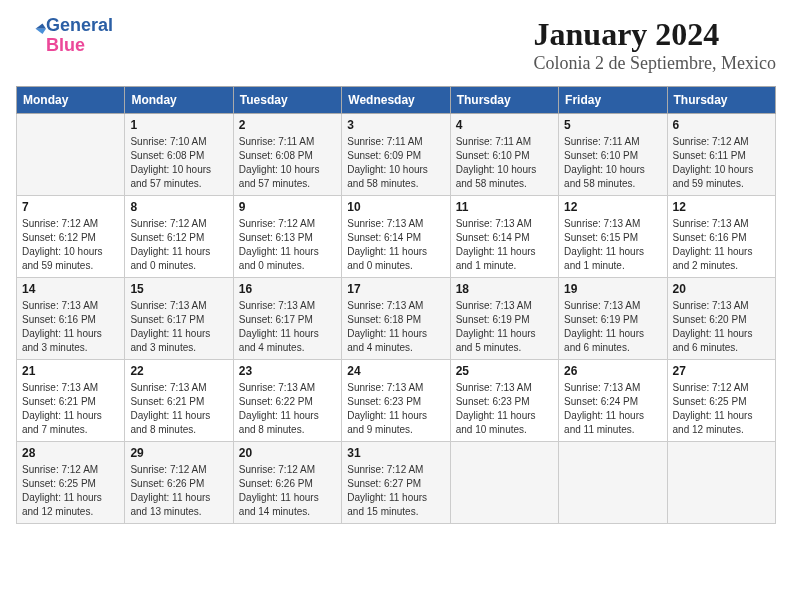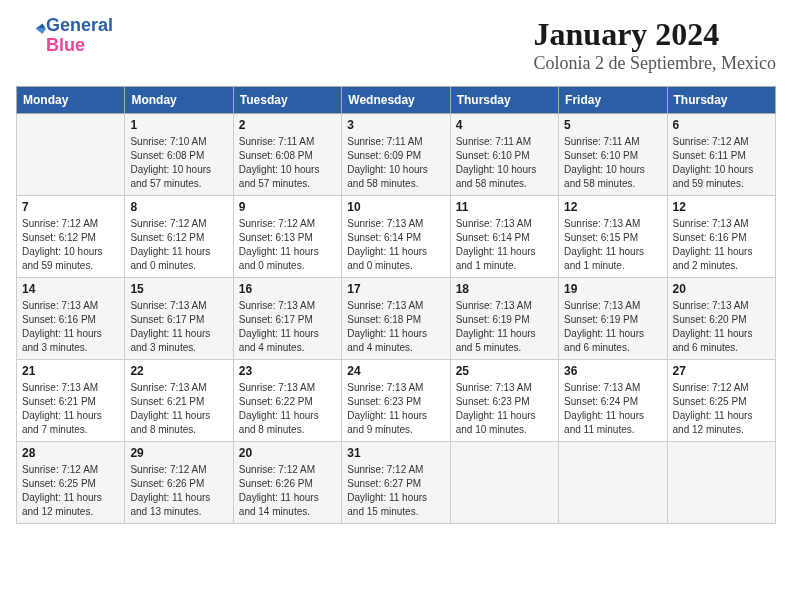--- a/index.html
+++ b/index.html
@@ -226,21 +226,21 @@
         </td>
         <td>
           <div class="day-num">24</div>
           <div class="day-info">Sunrise: 7:13 AM<br>Sunset: 6:23 PM<br>Daylight: 11 hours<br>and 9 minutes.</div>
         </td>
         <td>
           <div class="day-num">25</div>
           <div class="day-info">Sunrise: 7:13 AM<br>Sunset: 6:23 PM<br>Daylight: 11 hours<br>and 10 minutes.</div>
         </td>
         <td>
-          <div class="day-num">36</div>
+          <div class="day-num">26</div>
           <div class="day-info">Sunrise: 7:13 AM<br>Sunset: 6:24 PM<br>Daylight: 11 hours<br>and 11 minutes.</div>
         </td>
         <td>
           <div class="day-num">27</div>
           <div class="day-info">Sunrise: 7:12 AM<br>Sunset: 6:25 PM<br>Daylight: 11 hours<br>and 12 minutes.</div>
         </td>
       </tr>
       <tr>
         <td>
           <div class="day-num">28</div>

